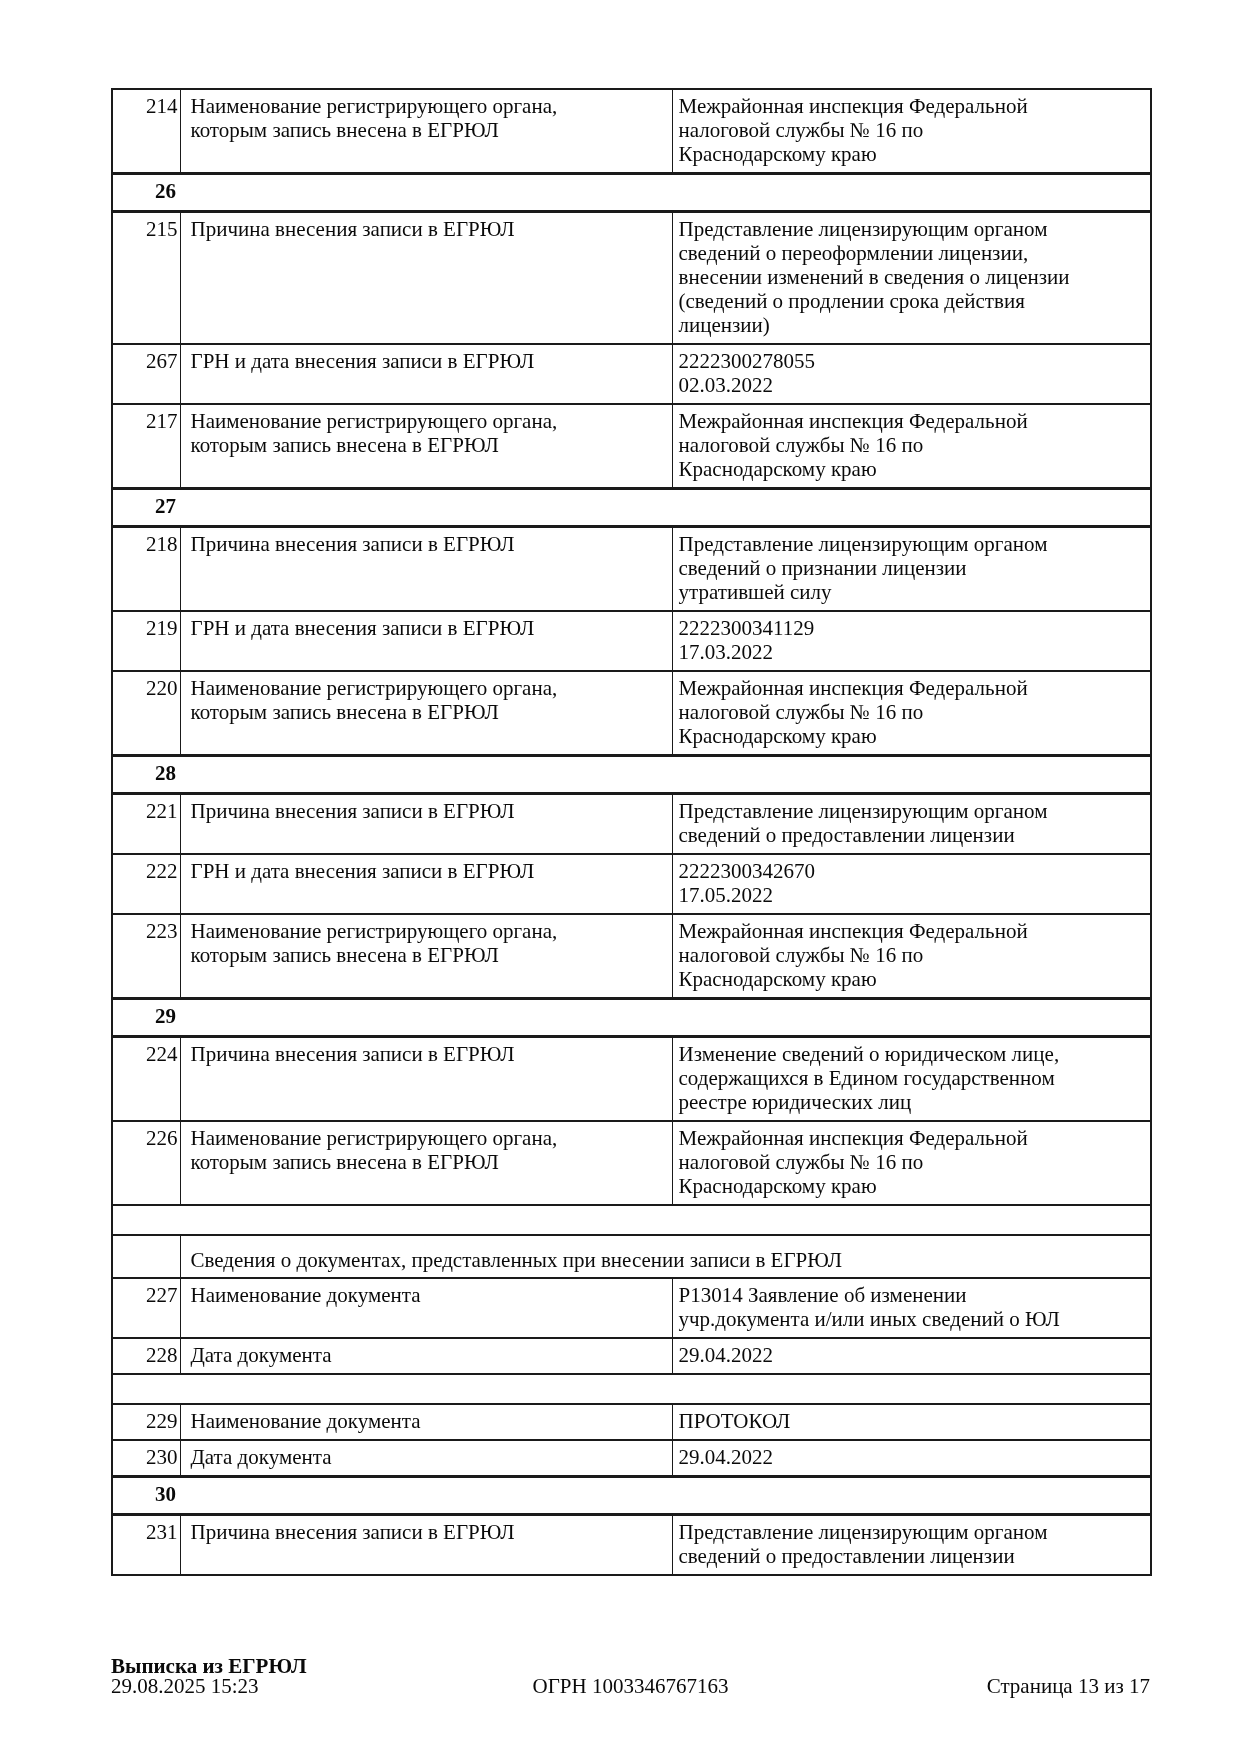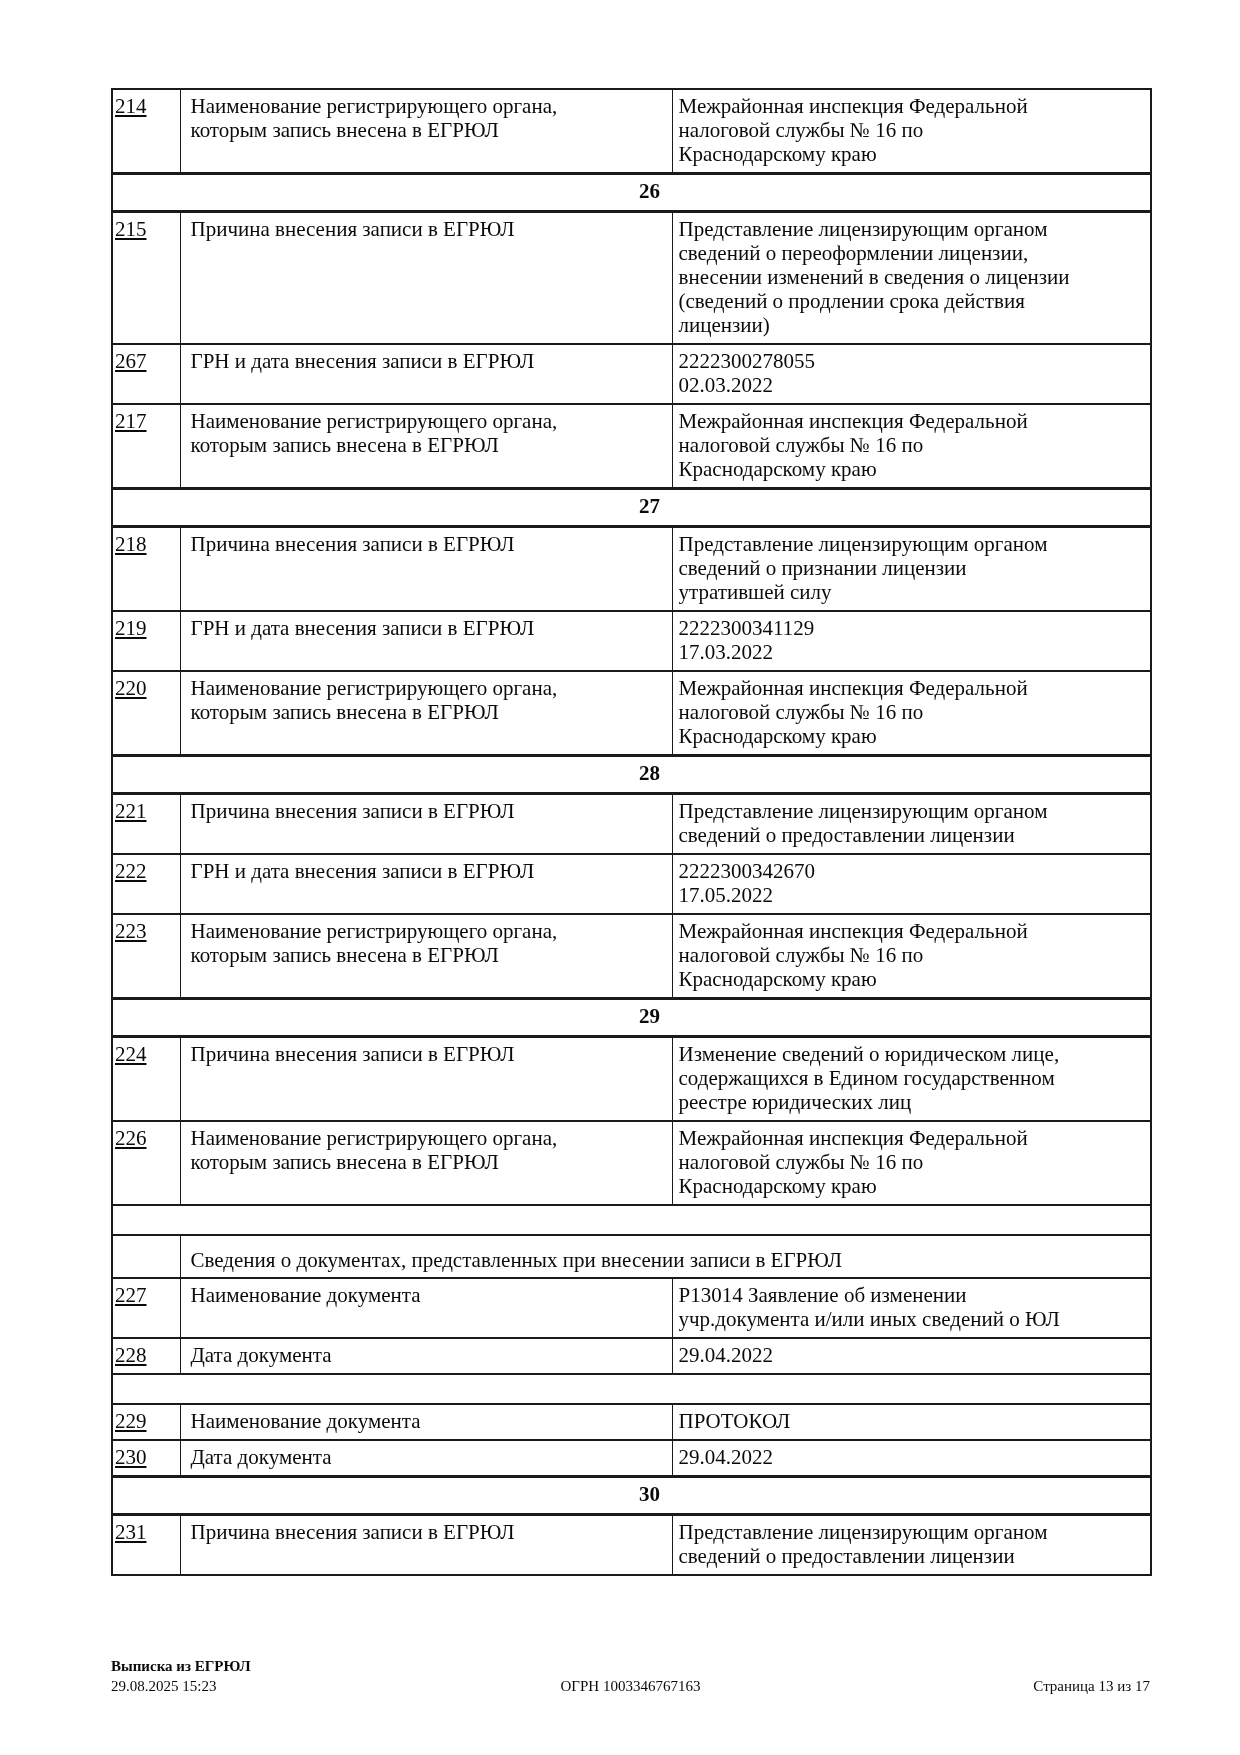--- a/index.html
+++ b/index.html
@@ -32,31 +32,29 @@
     border-top-width: 2px;
     border-bottom-width: 2px;
     vertical-align: top;
     font-size: 21px;
     line-height: 24px;
     white-space: pre-line;
     padding: 4px 6px 6px 6px;
     overflow: hidden;
   }
   td.cell-num {
-    text-align: left;
+    text-align: right;
     padding-left: 2px;
     padding-right: 2px;
-    text-decoration: underline;
   }
   td.cell-label { padding-left: 10px; }
   td.cell-value { padding-left: 6px;  }
   tr.row-band td {
     border-top-width: 3px;
     border-bottom-width: 3px;
-    text-align: center;
     font-weight: bold;
     padding-top: 4px;
     padding-bottom: 7px;
     padding-left: 42px;
   }
   tr.row-spacer td {
     height: 20px;
     padding: 4px 6px;
   }
   tr.row-section_header td.cell-title {
@@ -65,21 +63,21 @@
     padding-bottom: 5px;
   }
   .footer {
     position: absolute;
     left: 111px;
     top: 1656px;
     width: 1039px;
     display: flex;
     justify-content: space-between;
     align-items: flex-end;
-    font-size: 15px;
+    font-size: 21px;
     line-height: 20px;
   }
   .footer .f-left  { flex: 1 1 0; text-align: left; }
   .footer .f-center{ flex: 1 1 0; text-align: center; }
   .footer .f-right { flex: 1 1 0; text-align: right; }
   .footer .doc-type { font-weight: bold; }
 </style>
 </head>
 <body>
 

